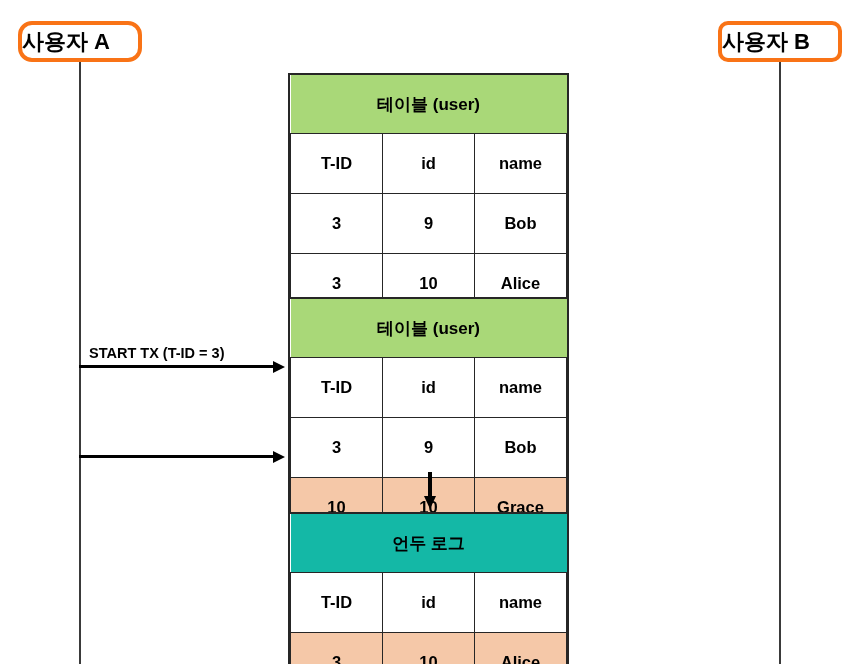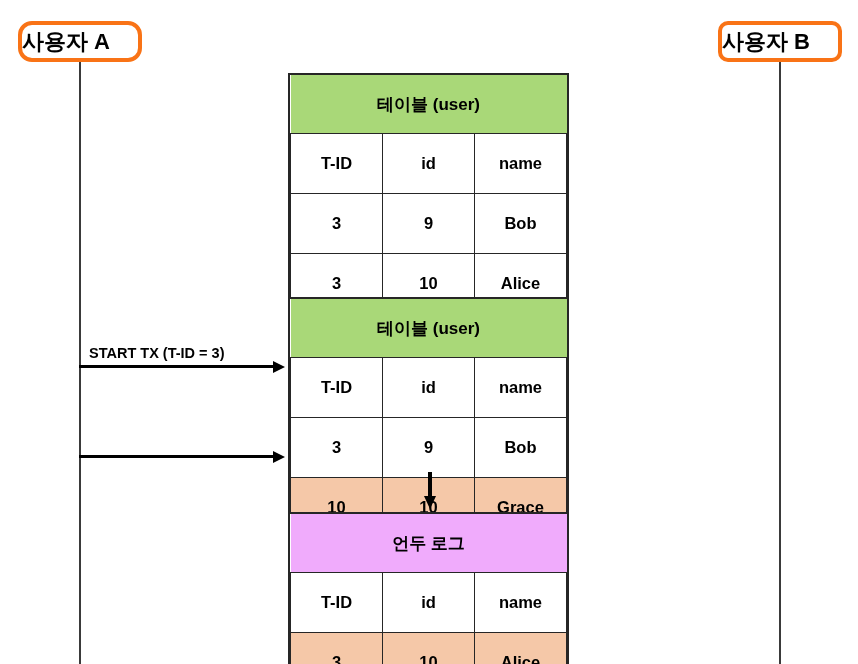--- a/index.html
+++ b/index.html
@@ -139,21 +139,21 @@
     border: none;
     border-bottom: 1.5px solid #262626;
     font-size: 17px;
     height: 42px;
   }
   .col-tid  { width: 88px; }
   .col-id   { width: 67px; }
   .col-name { width: 126px; }
 
   .hdr-green  { background: #A9D878; }
-  .hdr-blue   { background: #f0abfc; }
+  .hdr-blue   { background: #14b8a6; }
   .row-orange { background: #F5C8A8; }
   .row-plain  { background: #ffffff; }
 
   #table-user-initial { left: 288px; top: 73px;  width: 281px; }
   #table-user-updated { left: 288px; top: 297px; width: 281px; }
   #table-undo-log     { left: 288px; top: 512px; width: 281px; }
 </style>
 </head>
 <body>
 

